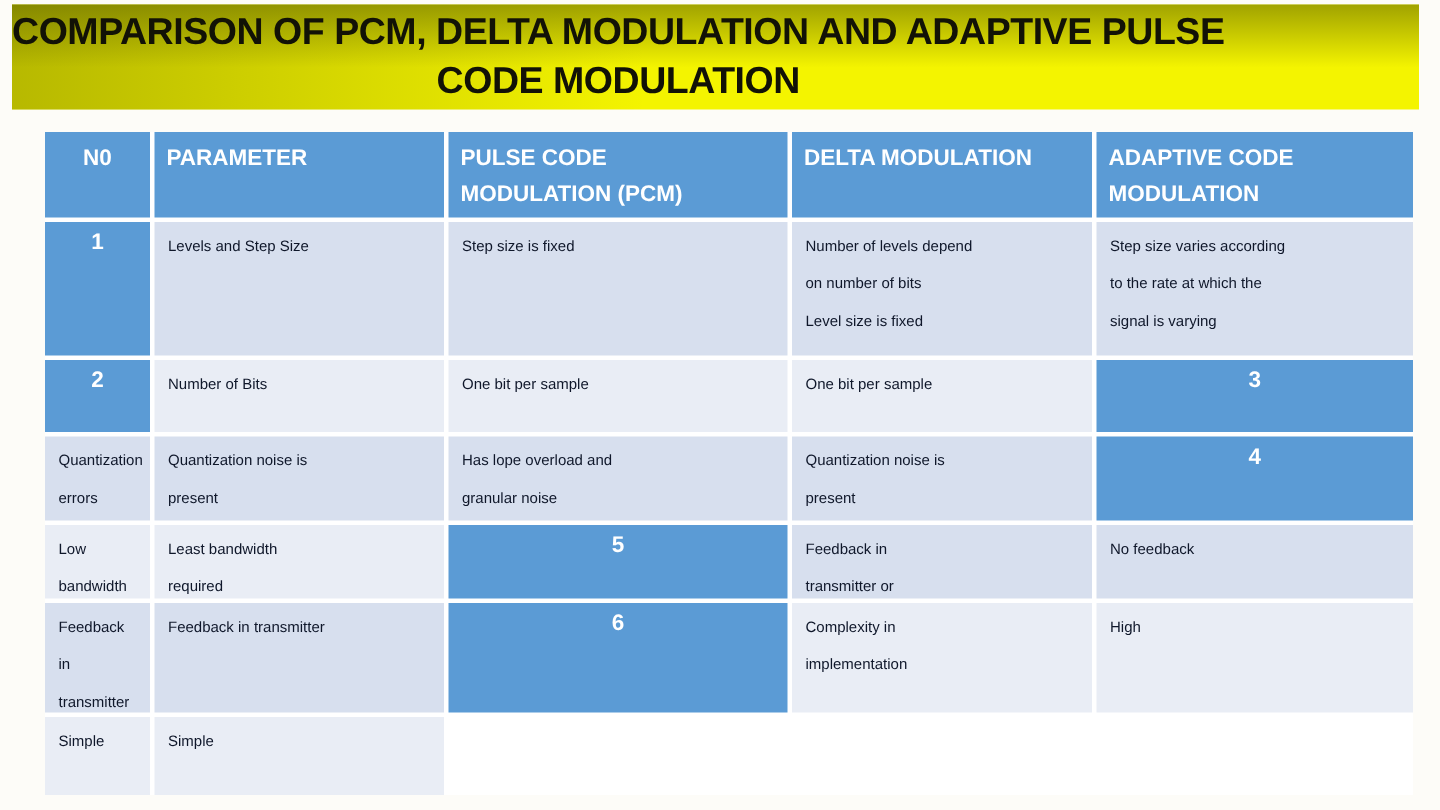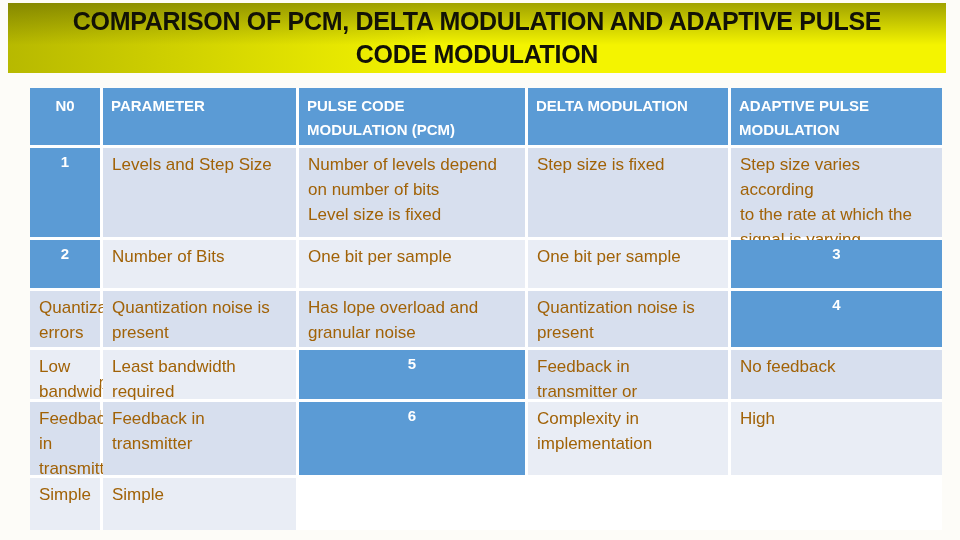--- a/index.html
+++ b/index.html
@@ -4,21 +4,21 @@
 <style>
   html, body { margin:0; padding:0; }
   body { width:960px; height:540px; overflow:hidden; background:#fdfdfa;
          font-family:"Liberation Sans", sans-serif; }
 
   .slide { position:relative; width:960px; height:540px; background:#fdfcf8; }
 
   
   .title-bar {
     position:absolute; left:8px; top:3px; width:938px; height:70px;
-    display:flex; align-items:center; justify-content:center;
+    display:flex; align-items:center; justify-content:flex-start;
     background:
       linear-gradient(to bottom, rgba(92,96,0,0.55), rgba(255,255,0,0) 60%),
       linear-gradient(to right,  rgba(92,96,0,0.40), rgba(255,255,0,0) 45%),
       #f4f400;
   }
   .title-text {
     text-align:center; white-space:pre-line;
     font-size:25px; font-weight:700; letter-spacing:-0.3px;
     line-height:33px; color:#121206;
   }
@@ -35,21 +35,21 @@
     background:#5b9bd5; color:#ffffff;
     font-size:15px; font-weight:700; line-height:24px;
     padding:6px 8px 0 8px; white-space:pre-line;
   }
   .th.center { text-align:center; padding-left:2px; padding-right:2px; }
   .num {
     background:#5b9bd5; color:#ffffff;
     font-size:15px; font-weight:700; text-align:center; padding-top:5px;
   }
   .cell {
-    font-size:17px; color:#a16207; line-height:25px;
+    font-size:10px; color:#0f172a; line-height:25px;
     padding:4px 20px 0 9px; white-space:pre-line;
   }
   .band-a { background:#d7dfee; }
   .band-b { background:#e9edf5; }
 </style>
 </head>
 <body>
 
 <div class="slide">
 
@@ -57,29 +57,29 @@
     <div class="title-text">COMPARISON OF PCM, DELTA MODULATION AND ADAPTIVE PULSE
 CODE MODULATION</div>
   </div>
 
   <div class="comp-table" id="comp-table">
     <div class="th center">N0</div>
     <div class="th">PARAMETER</div>
     <div class="th">PULSE CODE
 MODULATION (PCM)</div>
     <div class="th">DELTA MODULATION</div>
-    <div class="th">ADAPTIVE PULSE
+    <div class="th">ADAPTIVE CODE
 MODULATION</div>
 
   <div class="num">1</div>
       <div class="cell band-a">Levels and Step Size</div>
+      <div class="cell band-a">Step size is fixed</div>
       <div class="cell band-a">Number of levels depend
 on number of bits
 Level size is fixed</div>
-      <div class="cell band-a">Step size is fixed</div>
       <div class="cell band-a">Step size varies according
 to the rate at which the
 signal is varying</div>
       <div class="num">2</div>
       <div class="cell band-b">Number of Bits</div>
       <div class="cell band-b">One bit per sample</div>
       <div class="cell band-b">One bit per sample</div>
       <div class="num">3</div>
       <div class="cell band-a">Quantization errors
 and distortion</div>

